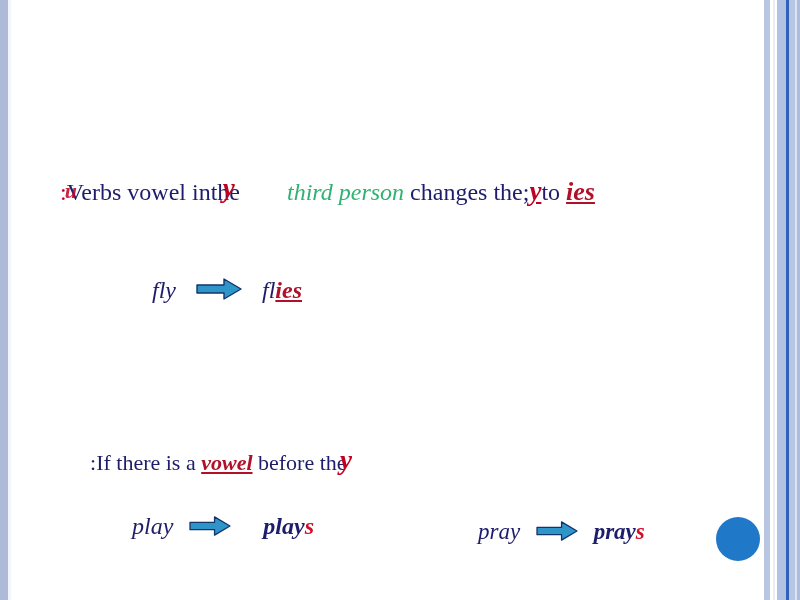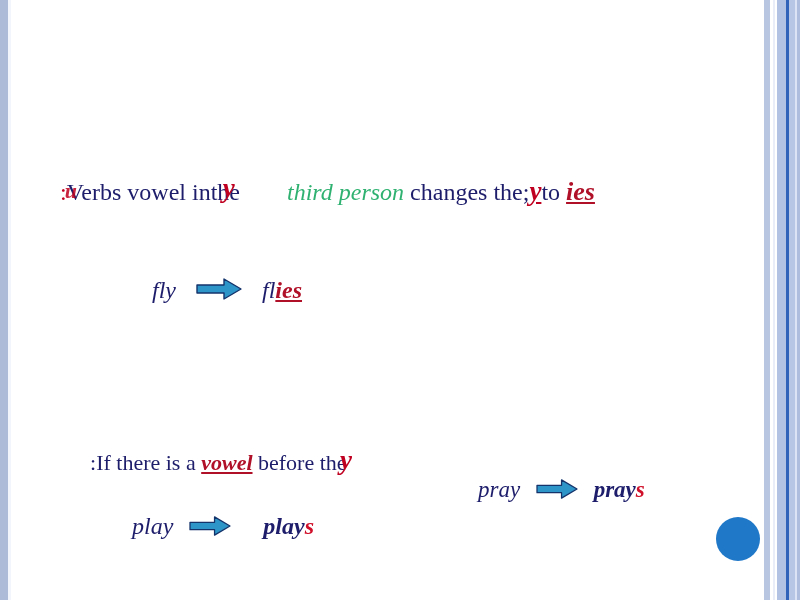--- a/index.html
+++ b/index.html
@@ -201,21 +201,21 @@
   <div class="line ex-row row-play">
     <span class="navy">play</span>
     <span class="arrow" style="margin:0 10px;">
       <svg width="42" height="20" viewBox="0 0 46 22">
         <path d="M1,7 L28,7 L28,1 L45,11 L28,21 L28,15 L1,15 Z" fill="#2e95c8" stroke="#14336b" stroke-width="1.4" stroke-linejoin="round"></path>
       </svg>
     </span>
     <span style="display:inline-block; width:16px;"></span><span class="navy" style="font-weight:bold;">play</span><span class="s-red">s</span>
   </div>
 
-  <div class="line ex-row row-pray" style="font-size:23px;">
+  <div class="line ex-row row-pray" style="font-size:23px;margin-top:42px;">
     <span class="navy">pray</span>
     <span class="arrow" style="margin:0 10px;">
       <svg width="42" height="20" viewBox="0 0 46 22">
         <path d="M1,7 L28,7 L28,1 L45,11 L28,21 L28,15 L1,15 Z" fill="#2e95c8" stroke="#14336b" stroke-width="1.4" stroke-linejoin="round"></path>
       </svg>
     </span>
     <span class="navy" style="font-weight:bold;">pray</span><span class="s-red">s</span>
   </div>
 
 </div>

